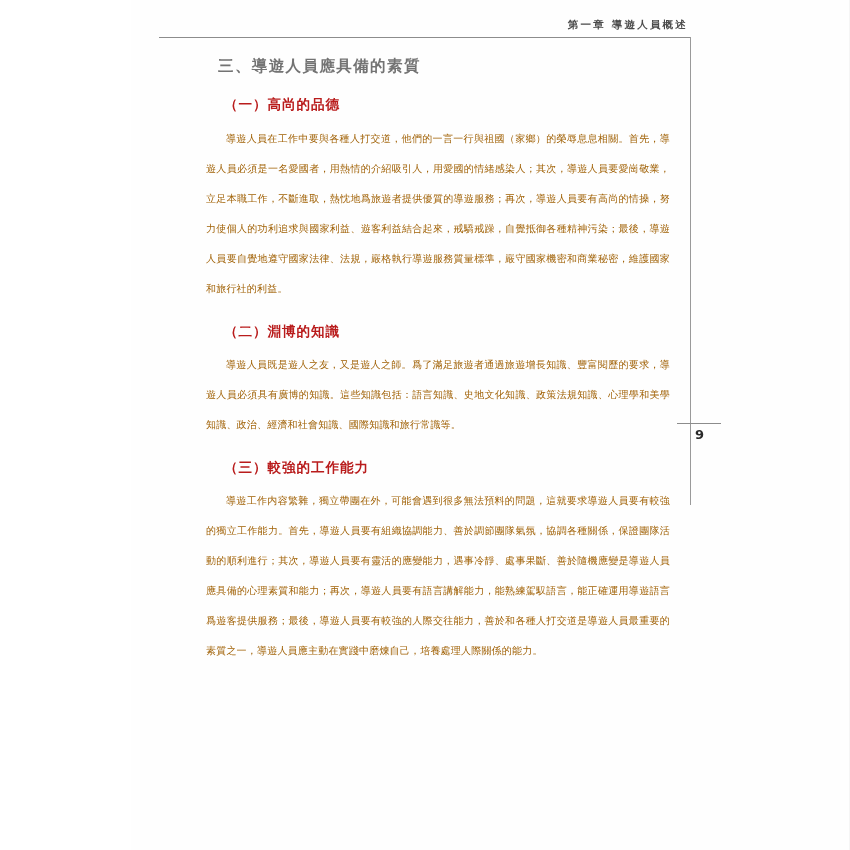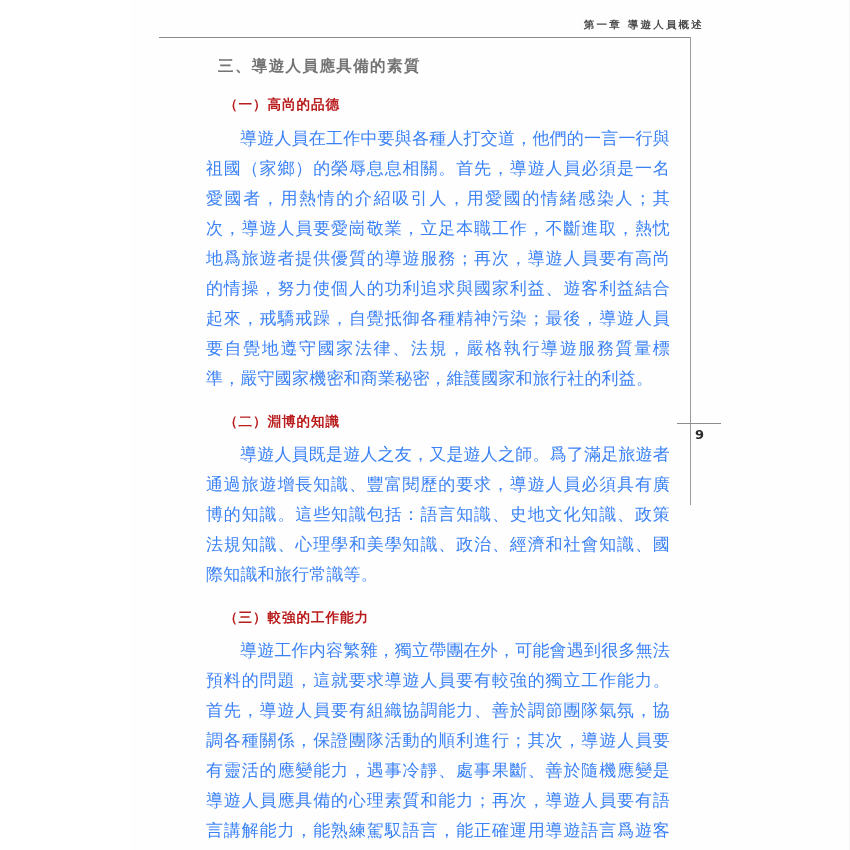--- a/index.html
+++ b/index.html
@@ -25,21 +25,21 @@
     top: 0;
     width: 719px;
     height: 850px;
     background: #fefefe;
     box-shadow: -1px 0 0 rgba(0,0,0,0.035) inset;
   }
 
   
   .running-head {
     position: absolute;
-    right: 146px;
+    right: 162px;
     top: 18px;
     font-size: 10.5px;
     color: #4a4a4a;
     letter-spacing: 2.2px;
     white-space: nowrap;
     font-family: "DejaVu Sans", "Liberation Sans", sans-serif;
     font-weight: 700;
     transform: scaleY(0.96);
   }
 
@@ -103,22 +103,22 @@
     font-size: 13.6px;
     font-weight: 700;
     color: #b91c1c;
     letter-spacing: 0.9px;
     line-height: 1.5;
     margin: 17px 0 9px 18px;
     font-family: "DejaVu Sans", "Liberation Sans", sans-serif;
   }
 
   p.body {
-    font-size: 17px;
-    color: #3b82f6;
+    font-size: 10px;
+    color: #a16207;
     line-height: 30px;
     margin: 0 0 6px 0;
     text-align: justify;
     text-justify: inter-character;
     text-indent: 2em;
     letter-spacing: 0.2px;
     word-break: break-all;
     font-family: Liberation Serif, serif;
   }
 </style>

